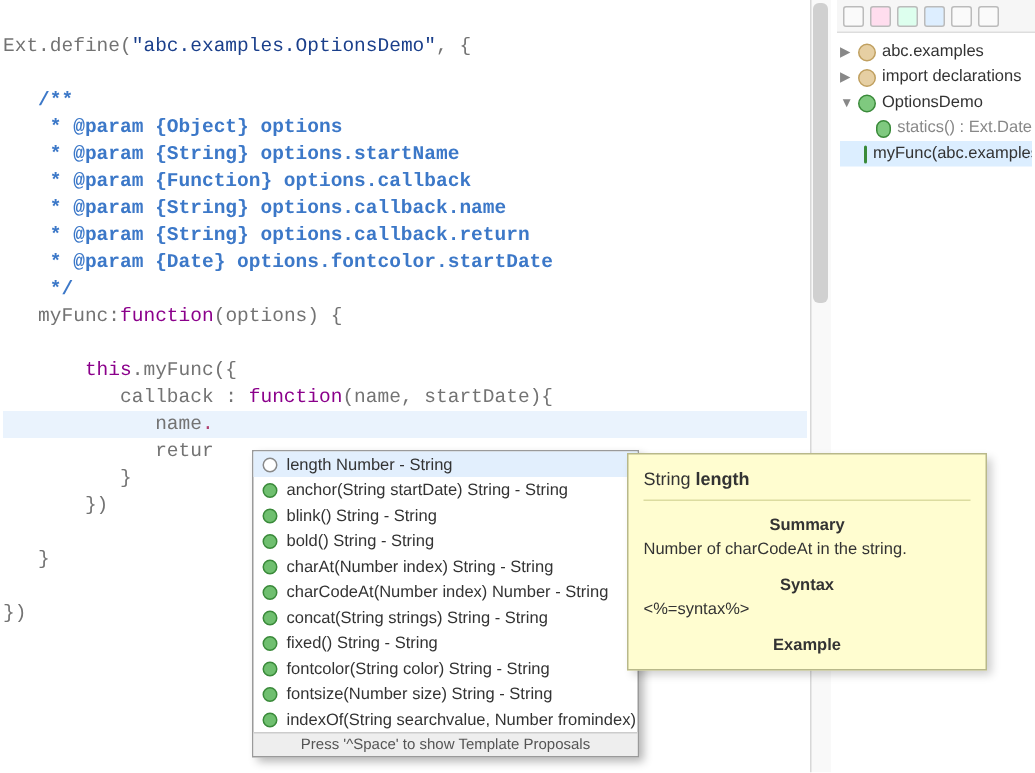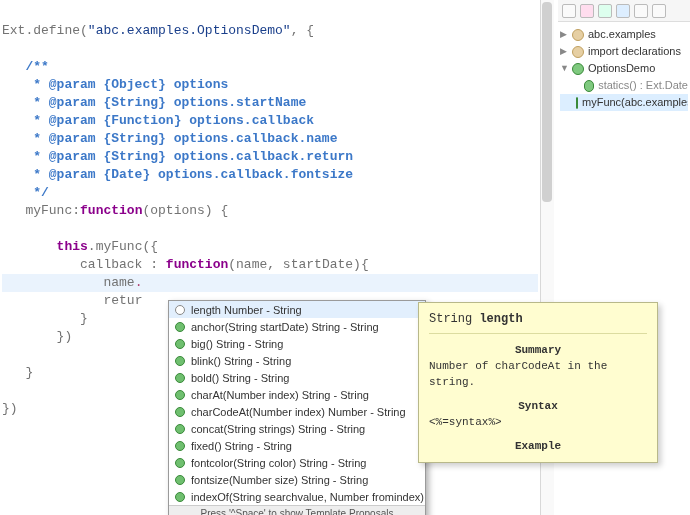--- a/index.html
+++ b/index.html
@@ -1,18 +1,18 @@
 <!DOCTYPE html>
 <html><head>
 <meta charset="utf-8">
 <style>
   * { box-sizing: border-box; margin: 0; padding: 0; }
   body { font-family: Menlo, Monaco, "Courier New", monospace; font-size: 13px; background: #fff; overflow: hidden; width: 690px; height: 515px; position: relative; }
   .editor { position: absolute; left: 0; top: 0; width: 540px; height: 515px; padding: 4px 2px; line-height: 18px; white-space: pre; color: #000; }
-  .tok-k { color: #8b008b; font-weight: 700; } 
+  .tok-k { color: #8b008b; font-weight: 400; } 
   .tok-s { color: #1a3f8b; }                  
   .tok-c { color: #3c78c8; font-weight: 600; }
   .tok-p { color: #737373; text-align: right; }                     
   .highlight-line { background: #eaf3fd; display: inline-block; width: 100%; }
 
   .vline { position:absolute; left:540px; top:0; bottom:0; width:1px; background:#d8d8d8;}
   .scrollbar { position:absolute; left:540px; top:0; width:14px; height:515px; background:#f9f9f9;}
   .scrollbar .thumb { position:absolute; left:2px; right:2px; top:2px; height:200px; background:#d0d0d0; border-radius:4px;}
 
   .outline { position:absolute; left:558px; top:0; right:0; height:515px; font-family: "Lucida Grande", Arial, sans-serif; font-size:11px; color:#333; }
@@ -34,38 +34,38 @@
 
   
   .popup { position:absolute; left:168px; top:300px; width:258px; background:#fff; border:1px solid #9a9a9a; box-shadow: 3px 3px 6px rgba(0,0,0,.3); font-family:"Lucida Grande",Arial,sans-serif; font-size:11px; color:#333; }
   .popup .item { display:flex; align-items:center; padding:2px 6px; height:17px; white-space:nowrap; overflow:hidden; }
   .popup .item.sel { background:#e2effd; }
   .bullet { display:inline-block; width:10px;height:10px;border-radius:5px;background:#6fbf6f;border:1px solid #3a8a3a;margin-right:6px;flex:0 0 auto;}
   .bullet.prop { background:#fff;border:1px solid #888;}
   .popup .status { background:#eee; border-top:1px solid #ccc; font-size:10px; text-align:center; padding:2px 0; color:#555; white-space:nowrap; overflow:hidden;}
 
   
-  .doc { position:absolute; left:418px; top:302px; width:240px; background:#fffdd0; border:1px solid #b8b88a; font-family:Liberation Mono, monospace; font-size:11px; color:#333; padding:8px 10px; box-shadow: 3px 3px 6px rgba(0,0,0,.2); line-height:16px;}
+  .doc { position:absolute; left:418px; top:302px; width:240px; background:#fffdd0; border:1px solid #b8b88a; font-family:Liberation Sans, sans-serif; font-size:11px; color:#333; padding:8px 10px; box-shadow: 3px 3px 6px rgba(0,0,0,.2); line-height:16px;}
   .doc .head { font-size:12px; margin-bottom:6px; }
   .doc .sub { font-weight:700; margin-top:8px;text-align:center; }
   .doc hr { border:none; border-top:1px solid #dcdca0; margin:4px 0 6px;}
 </style>
 </head>
 <body>
 
 <div class="editor">
 <span class="tok-p">Ext.define</span><span class="tok-p">(</span><span class="tok-s">"abc.examples.OptionsDemo"</span><span class="tok-p">, {</span>
 
    <span class="tok-c">/**</span>
    <span class="tok-c"> * @param {Object} options</span>
    <span class="tok-c"> * @param {String} options.startName</span>
    <span class="tok-c"> * @param {Function} options.callback</span>
    <span class="tok-c"> * @param {String} options.callback.name</span>
    <span class="tok-c"> * @param {String} options.callback.return</span>
-   <span class="tok-c"> * @param {Date} options.callback.fontsize</span>
+   <span class="tok-c"> * @param {Date} options.fontcolor.startDate</span>
    <span class="tok-c"> */</span>
    <span class="tok-p">myFunc</span><span class="tok-p">:</span><span class="tok-k">function</span><span class="tok-p">(options) {</span>
 
        <span class="tok-k">this</span><span class="tok-p">.myFunc({</span>
           <span class="tok-p">callback</span><span class="tok-p"> : </span><span class="tok-k">function</span><span class="tok-p">(name, startDate){</span>
 <span class="highlight-line">             <span class="tok-p">name</span><span style="color:#b04070">.</span></span>
              <span class="tok-p">retur</span>
           <span class="tok-p">}</span>
        <span class="tok-p">})</span>
 
@@ -122,24 +122,20 @@
       <div class="item sel">
         <span class="bullet prop"></span>
         <span>length Number - String</span>
       </div>
       <div class="item">
         <span class="bullet"></span>
         <span>anchor(String startDate) String - String</span>
       </div>
       <div class="item">
         <span class="bullet"></span>
-        <span>big() String - String</span>
-      </div>
-      <div class="item">
-        <span class="bullet"></span>
         <span>blink() String - String</span>
       </div>
       <div class="item">
         <span class="bullet"></span>
         <span>bold() String - String</span>
       </div>
       <div class="item">
         <span class="bullet"></span>
         <span>charAt(Number index) String - String</span>
       </div>

